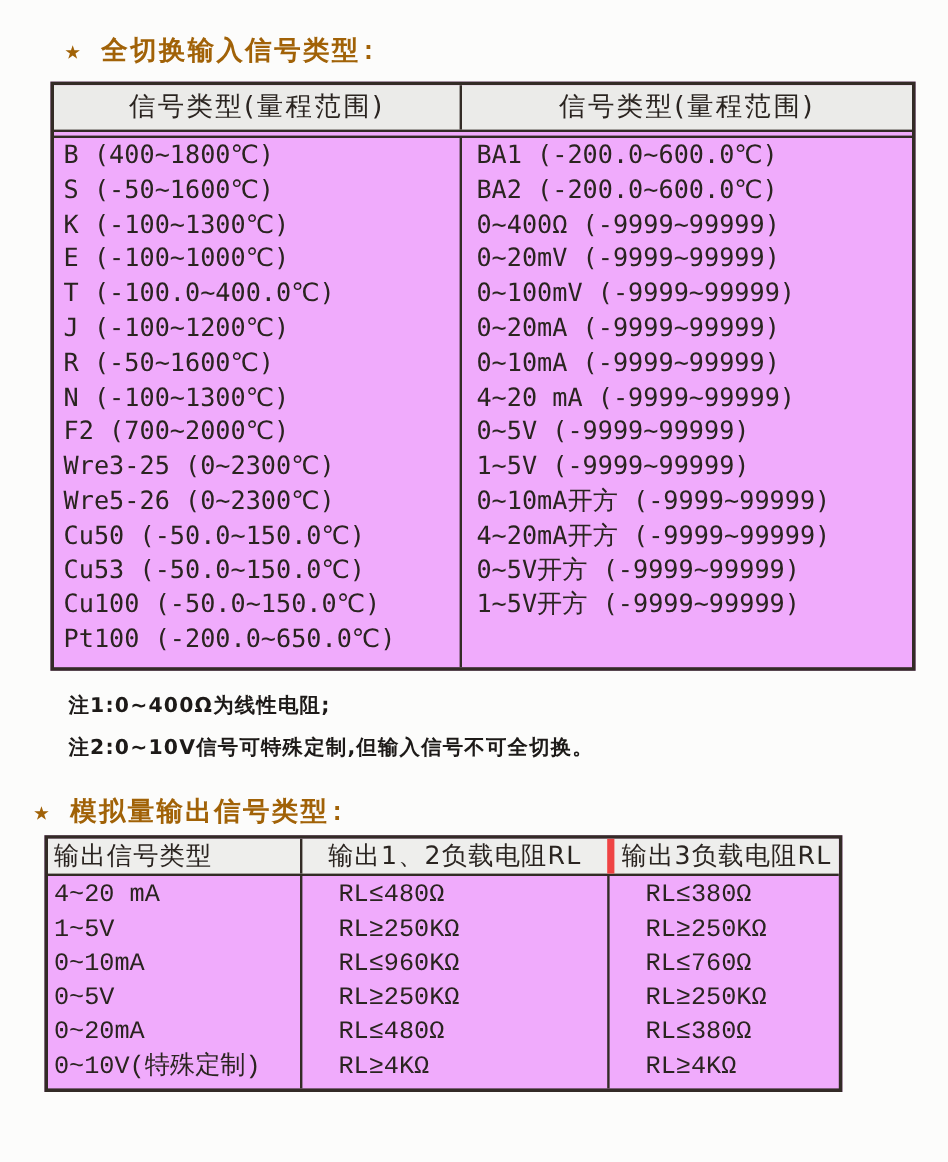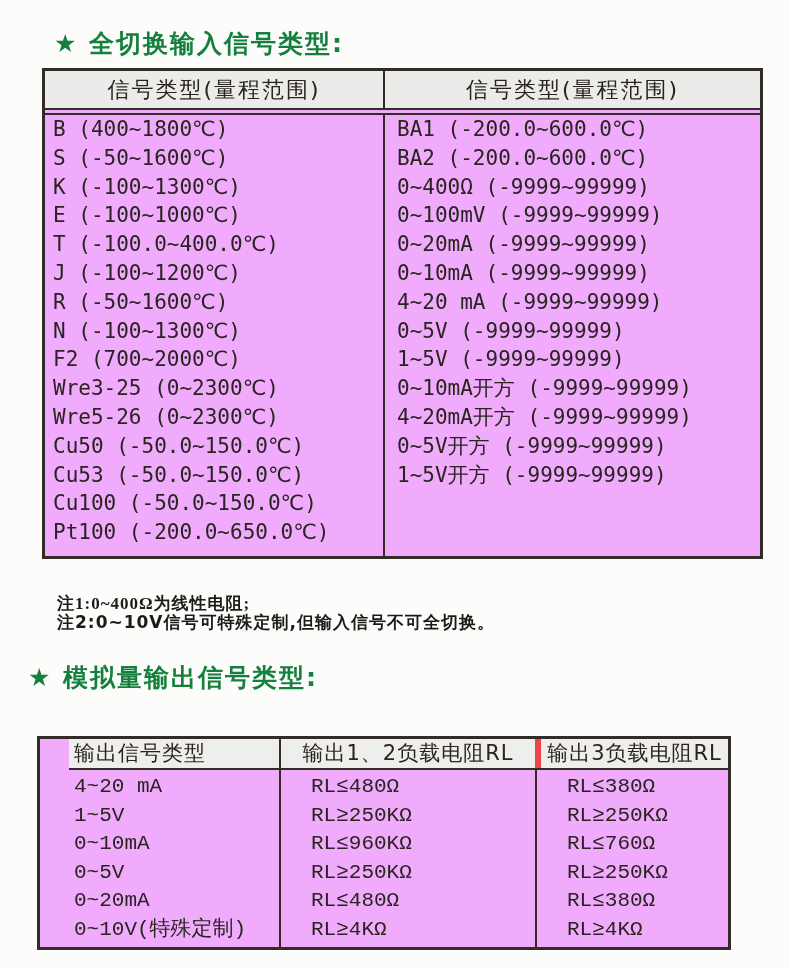--- a/index.html
+++ b/index.html
@@ -3,22 +3,22 @@
 <meta charset="utf-8">
 <style>
   html,body{margin:0;padding:0;}
   body{
     width:790px;height:968px;position:relative;
     background:#fcfcfb;color:#2a2420;
     font-family:"DejaVu Sans","Liberation Sans",sans-serif;
     overflow:hidden;
   }
   .title{
-    position:absolute;font-size:25px;font-weight:bold;
-    letter-spacing:2px;color:#15803d;white-space:nowrap;
+    position:absolute;font-size:22px;font-weight:bold;
+    letter-spacing:2px;color:#a16207;white-space:nowrap;font-family:Liberation Mono, monospace;
   }
   #title1{left:54px;top:27px;}
   #title2{left:28px;top:661px;}
 
   
   .tbl{position:absolute;background:#f0abfc;border:3px solid #332b26;}
   #table1{left:42px;top:68px;width:715px;}
   .t1-header{display:flex;background:#ebebe9;border-bottom:2px solid #332b26;}
   .t1-hcell{
     line-height:37px;height:37px;text-align:center;
@@ -32,25 +32,25 @@
     font-size:21px;line-height:28.8px;white-space:nowrap;overflow:hidden;
   }
   .t1-col.c1{width:330px;padding-left:8px;border-right:2px solid #332b26;}
   .t1-col.c2{flex:1;padding-left:12px;}
 
   
   .note{
     position:absolute;left:57px;font-size:17px;font-weight:bold;
     color:#1d1a18;letter-spacing:1px;white-space:nowrap;
   }
-  #note1{top:592px;font-family:Liberation Serif, serif;}
+  #note1{top:576px;}
   #note2{top:611px;text-align:right;}
 
   
-  #table2{left:37px;top:736px;width:659px;padding-left:29px;}
+  #table2{left:37px;top:696px;width:659px;}
   .t2-header{display:flex;background:#eeeeec;border-bottom:2px solid #332b26;}
   .t2-hcell{
     line-height:29px;height:29px;font-size:21px;letter-spacing:1px;
     white-space:nowrap;overflow:hidden;
   }
   .t2-hcell.c1{width:205px;padding-left:5px;border-right:2px solid #332b26;}
   .t2-hcell.c2{width:254px;border-right:6px solid #ef4444;text-align:center;}
   .t2-hcell.c3{flex:1;text-align:center;}
   .t2-body{display:flex;}
   .t2-col{
@@ -88,20 +88,21 @@
         <div class="trow">Wre5-26 (0~2300℃)</div>
         <div class="trow">Cu50 (-50.0~150.0℃)</div>
         <div class="trow">Cu53 (-50.0~150.0℃)</div>
         <div class="trow">Cu100 (-50.0~150.0℃)</div>
         <div class="trow">Pt100 (-200.0~650.0℃)</div>
       </div>
     <div class="t1-col c2">
         <div class="trow">BA1 (-200.0~600.0℃)</div>
         <div class="trow">BA2 (-200.0~600.0℃)</div>
         <div class="trow">0~400Ω (-9999~99999)</div>
+        <div class="trow">0~20mV (-9999~99999)</div>
         <div class="trow">0~100mV (-9999~99999)</div>
         <div class="trow">0~20mA (-9999~99999)</div>
         <div class="trow">0~10mA (-9999~99999)</div>
         <div class="trow">4~20 mA (-9999~99999)</div>
         <div class="trow">0~5V (-9999~99999)</div>
         <div class="trow">1~5V (-9999~99999)</div>
         <div class="trow">0~10mA开方 (-9999~99999)</div>
         <div class="trow">4~20mA开方 (-9999~99999)</div>
         <div class="trow">0~5V开方 (-9999~99999)</div>
         <div class="trow">1~5V开方 (-9999~99999)</div>

